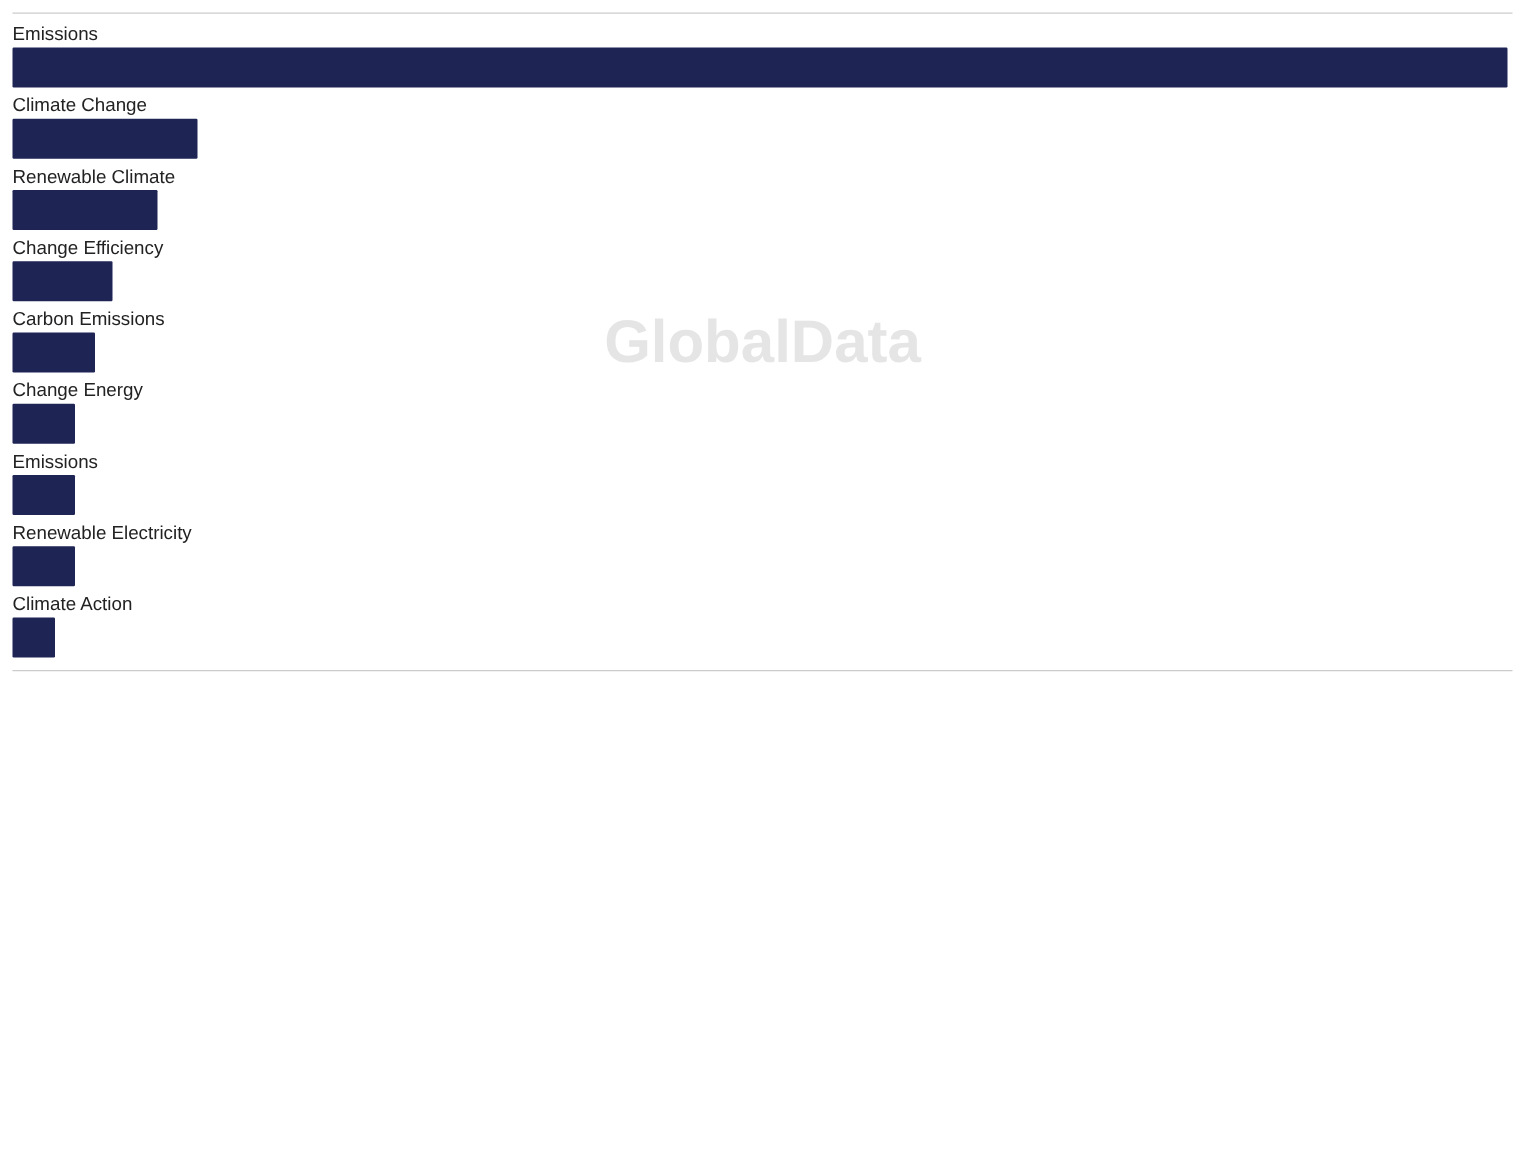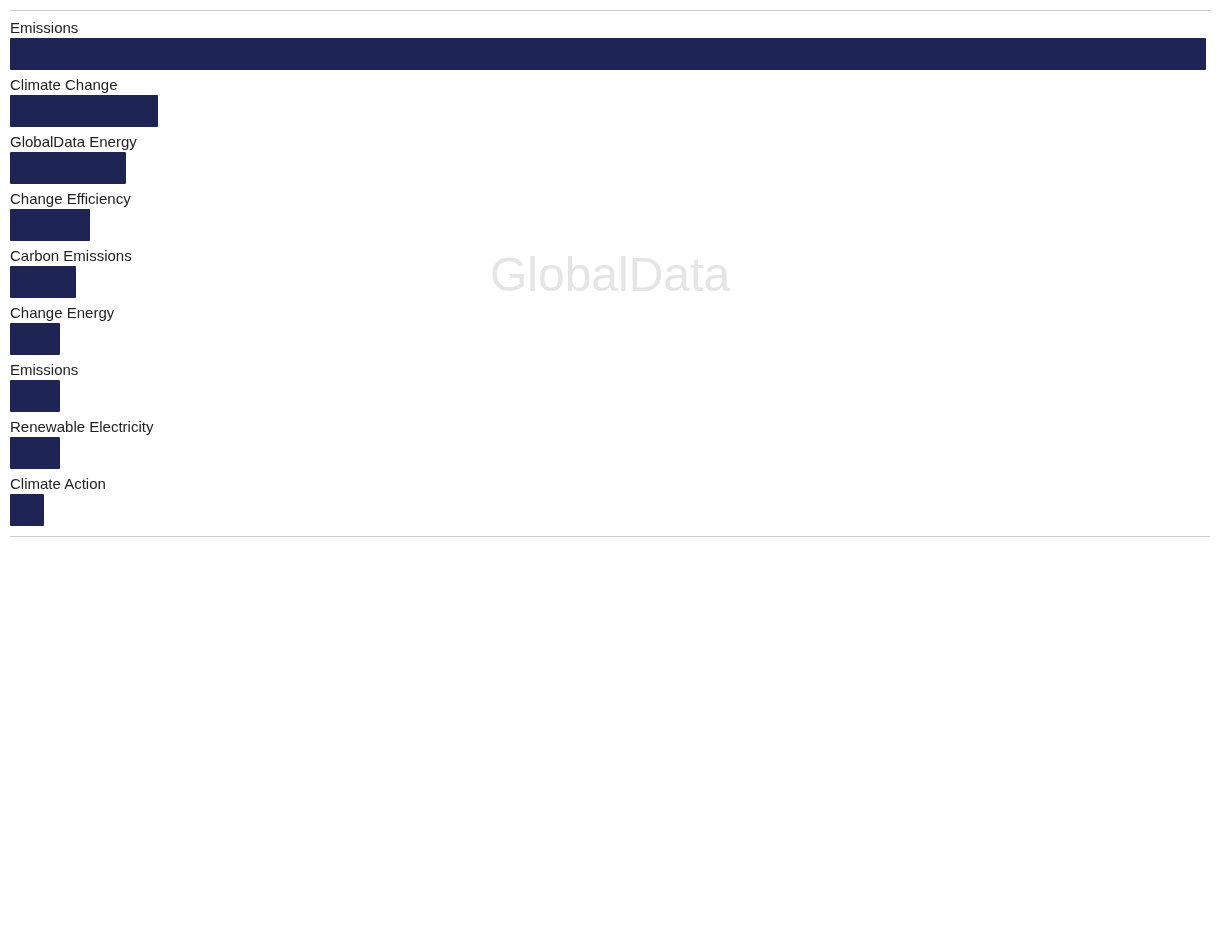--- a/index.html
+++ b/index.html
@@ -21,21 +21,21 @@
       padding: 10px 10px;
       position: relative;
     }
 
     .watermark {
       position: absolute;
       top: 50%;
       left: 50%;
       transform: translate(-50%, -50%);
       font-size: 48px;
-      font-weight: normal;
+      font-weight: bold;
       color: rgba(180, 180, 180, 0.35);
       pointer-events: none;
       white-space: nowrap;
       z-index: 10;
     }
 
     .top-divider {
       border: none;
       border-top: 1px solid #cccccc;
       margin: 0 0 8px 0;
@@ -75,21 +75,21 @@
   <div id="bars-wrapper">
   <div class="bar-item">
         <div class="bar-label">Emissions</div>
         <div class="bar" style="width: 1196px;"></div>
       </div>
       <div class="bar-item">
         <div class="bar-label">Climate Change</div>
         <div class="bar" style="width: 148px;"></div>
       </div>
       <div class="bar-item">
-        <div class="bar-label">GlobalData Energy</div>
+        <div class="bar-label">Renewable Climate</div>
         <div class="bar" style="width: 116px;"></div>
       </div>
       <div class="bar-item">
         <div class="bar-label">Change Efficiency</div>
         <div class="bar" style="width: 80px;"></div>
       </div>
       <div class="bar-item">
         <div class="bar-label">Carbon Emissions</div>
         <div class="bar" style="width: 66px;"></div>
       </div>

